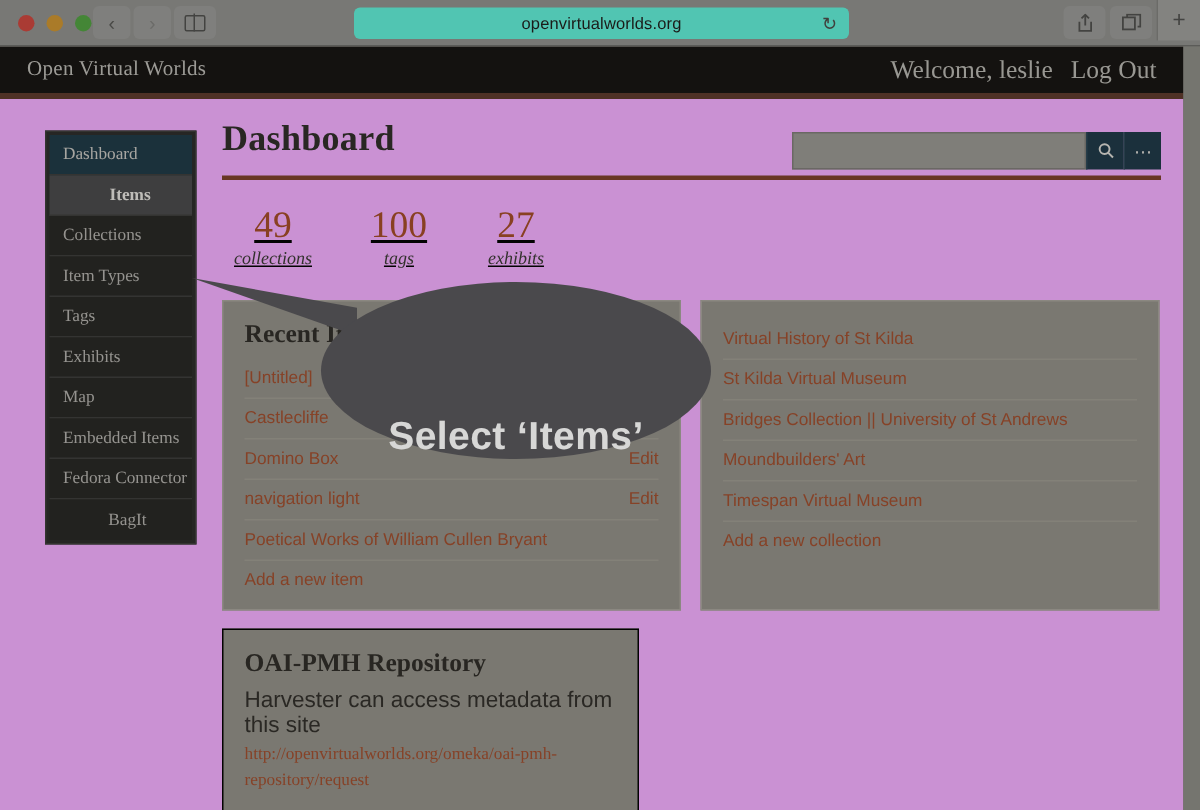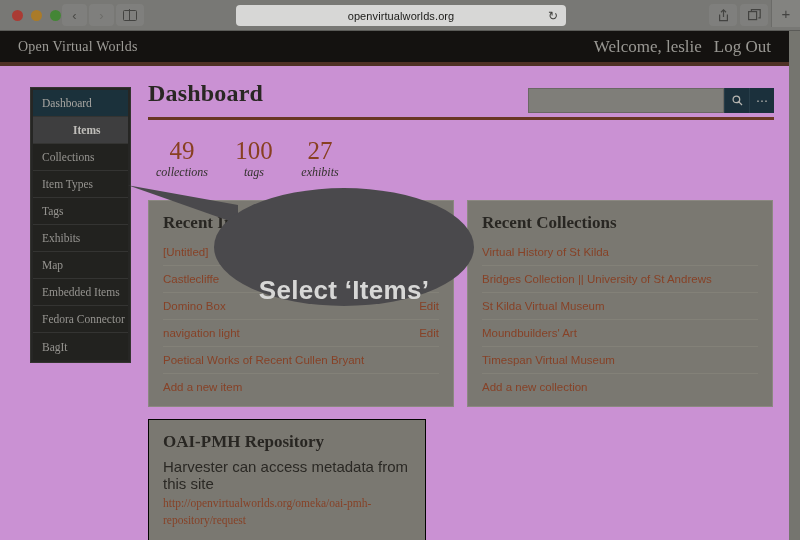--- a/index.html
+++ b/index.html
@@ -76,21 +76,21 @@
     content: "";
     position: absolute;
     left: 4.6px; top: -1.4px; bottom: -1.4px;
     border-left: 1.4px solid #4e4e4c;
   }
 
   .url-bar {
     position: absolute;
     left: 236px; top: 5px;
     width: 330px; height: 21px;
-    background: #ffffff;
+    background: #5eead4;
     border-radius: 4px;
     display: flex;
     align-items: center;
     justify-content: center;
   }
   .url-text {
     font-size: 11px;
     color: #1d1d1b;
     letter-spacing: 0.1px;
   }
@@ -200,21 +200,21 @@
     display: flex;
     align-items: center;
     padding-left: 9px;
     box-sizing: border-box;
     font-family: "Liberation Serif", serif;
     font-size: 11.5px;
     color: #b0aeaa;
     border-bottom: 1px solid #3c3c3a;
     background: #262624;
   }
-  .nav-item:last-child { border-bottom: none; }
+  .nav-item:last-child { border-bottom: none; justify-content: center; }
   .nav-item.active {
     background: #1e3845;
     color: #c6c4c0;
   }
   .nav-item.highlight {
     background: #48484a;
     color: #e2e0dc;
     font-weight: bold;
     padding-left: 40px;
   }
@@ -264,22 +264,23 @@
     align-items: center;
     justify-content: center;
     color: #d8d6d2;
     font-size: 12px;
     border-left: 1px solid #2c4656;
   }
 
   
   .stats {
     display: flex;
-    gap: 26px;
+    gap: 38px;
     padding: 2px 0 20px 8px;
+    text-decoration: underline;
   }
   .stat { text-align: center; min-width: 40px; }
   .stat-num {
     font-family: "Liberation Serif", serif;
     font-size: 25px;
     color: #a14a27;
     line-height: 1.05;
   }
   .stat-label {
     font-family: "Liberation Serif", serif;
@@ -531,39 +532,38 @@
                 </div>
                 <div class="panel-row">
                   <a class="row-link" href="#">Domino Box</a>
                   <a class="row-edit" href="#">Edit</a>
                 </div>
                 <div class="panel-row">
                   <a class="row-link" href="#">navigation light</a>
                   <a class="row-edit" href="#">Edit</a>
                 </div>
                 <div class="panel-row">
-                  <a class="row-link" href="#">Poetical Works of Recent Cullen Bryant</a>
+                  <a class="row-link" href="#">Poetical Works of William Cullen Bryant</a>
                 </div>
                 <div class="panel-row">
                   <a class="row-link" href="#">Add a new item</a>
                 </div>
               </div>
           </div>
 
           <div class="panel collections-panel">
-            <h2 class="panel-title">Recent Collections</h2>
             <div id="recent-collections-list">
                 <div class="panel-row">
                   <a class="row-link" href="#">Virtual History of St Kilda</a>
                 </div>
                 <div class="panel-row">
+                  <a class="row-link" href="#">St Kilda Virtual Museum</a>
+                </div>
+                <div class="panel-row">
                   <a class="row-link" href="#">Bridges Collection || University of St Andrews</a>
-                </div>
-                <div class="panel-row">
-                  <a class="row-link" href="#">St Kilda Virtual Museum</a>
                 </div>
                 <div class="panel-row">
                   <a class="row-link" href="#">Moundbuilders' Art</a>
                 </div>
                 <div class="panel-row">
                   <a class="row-link" href="#">Timespan Virtual Museum</a>
                 </div>
                 <div class="panel-row">
                   <a class="row-link" href="#">Add a new collection</a>
                 </div>

